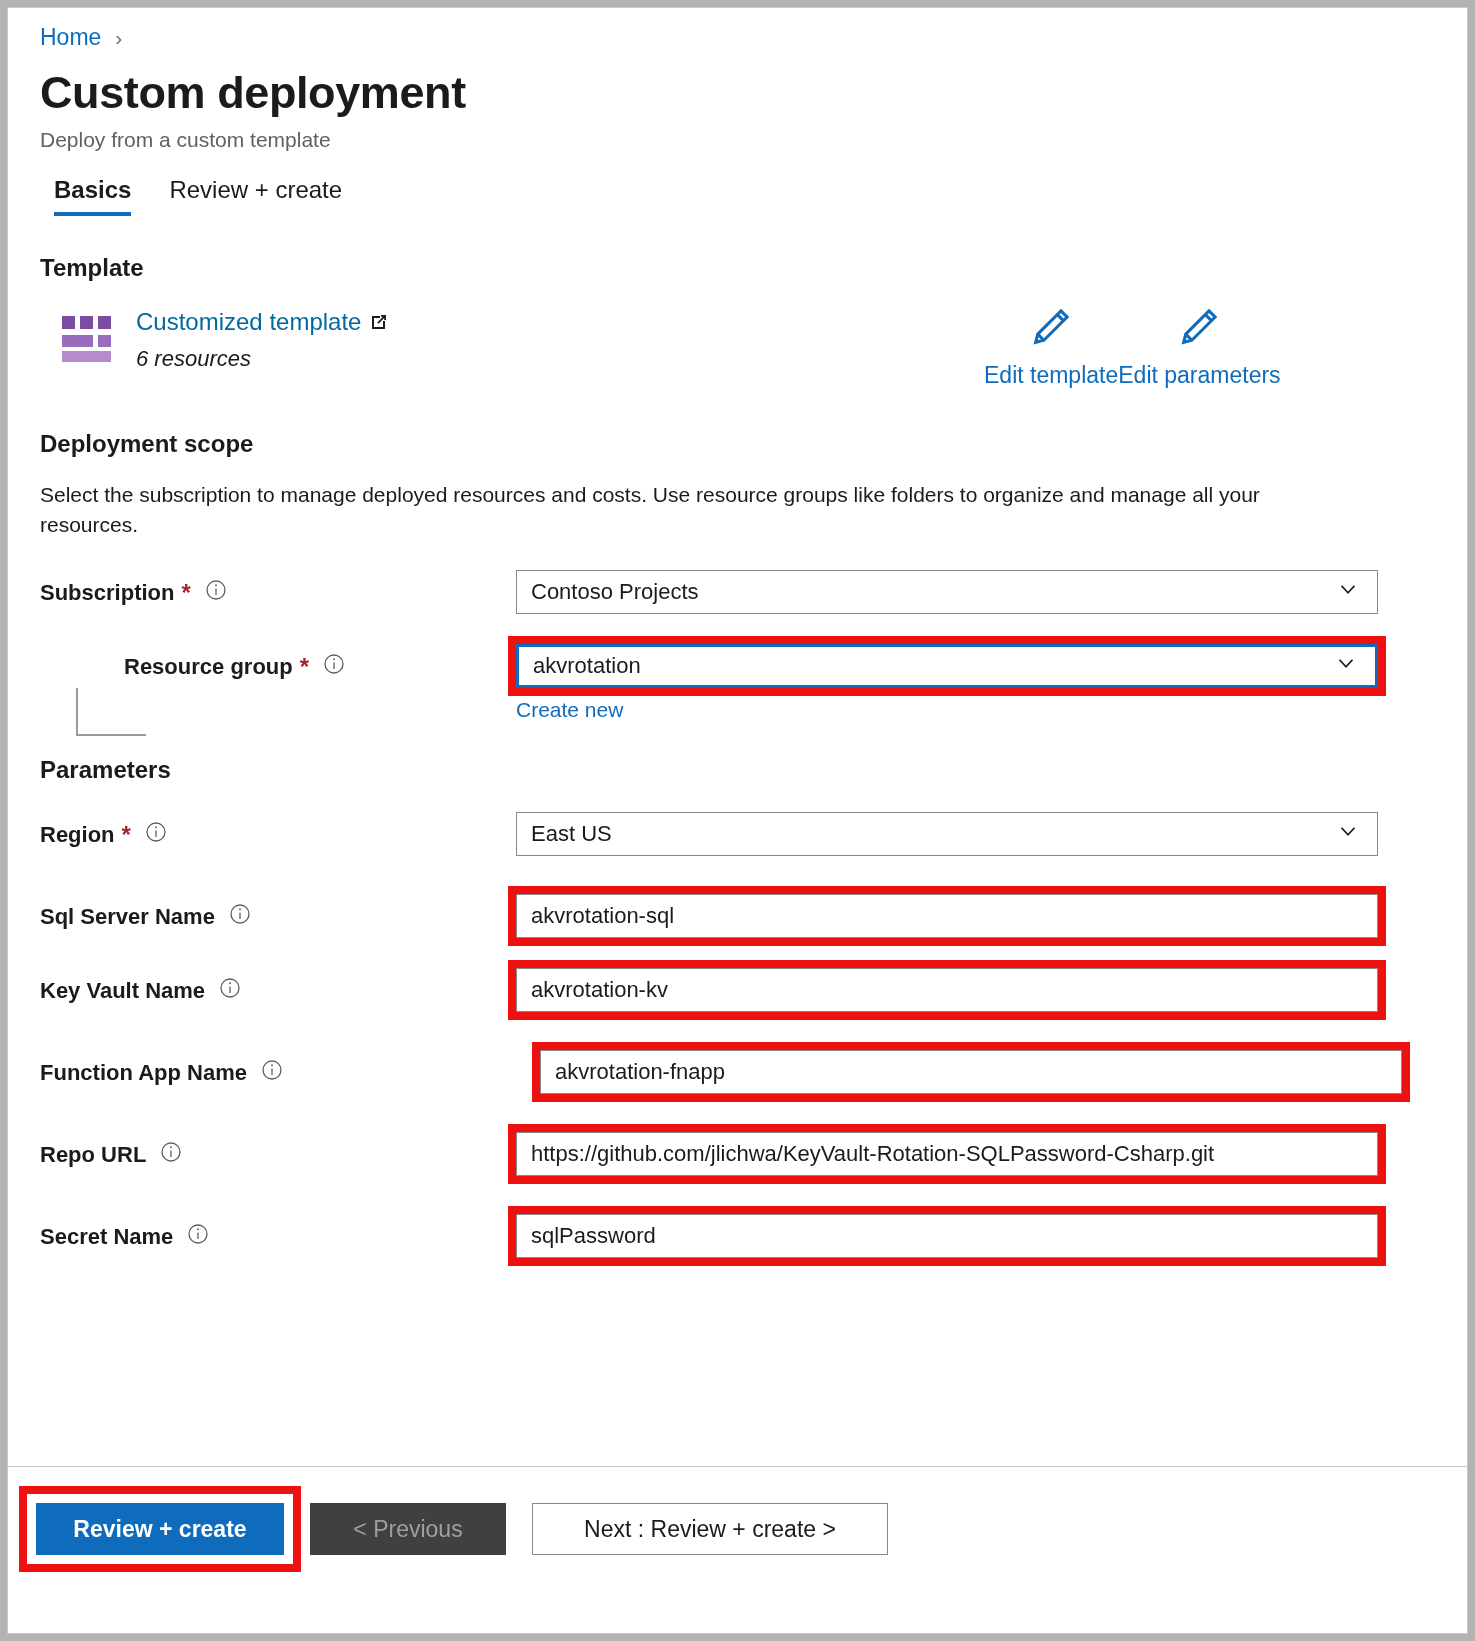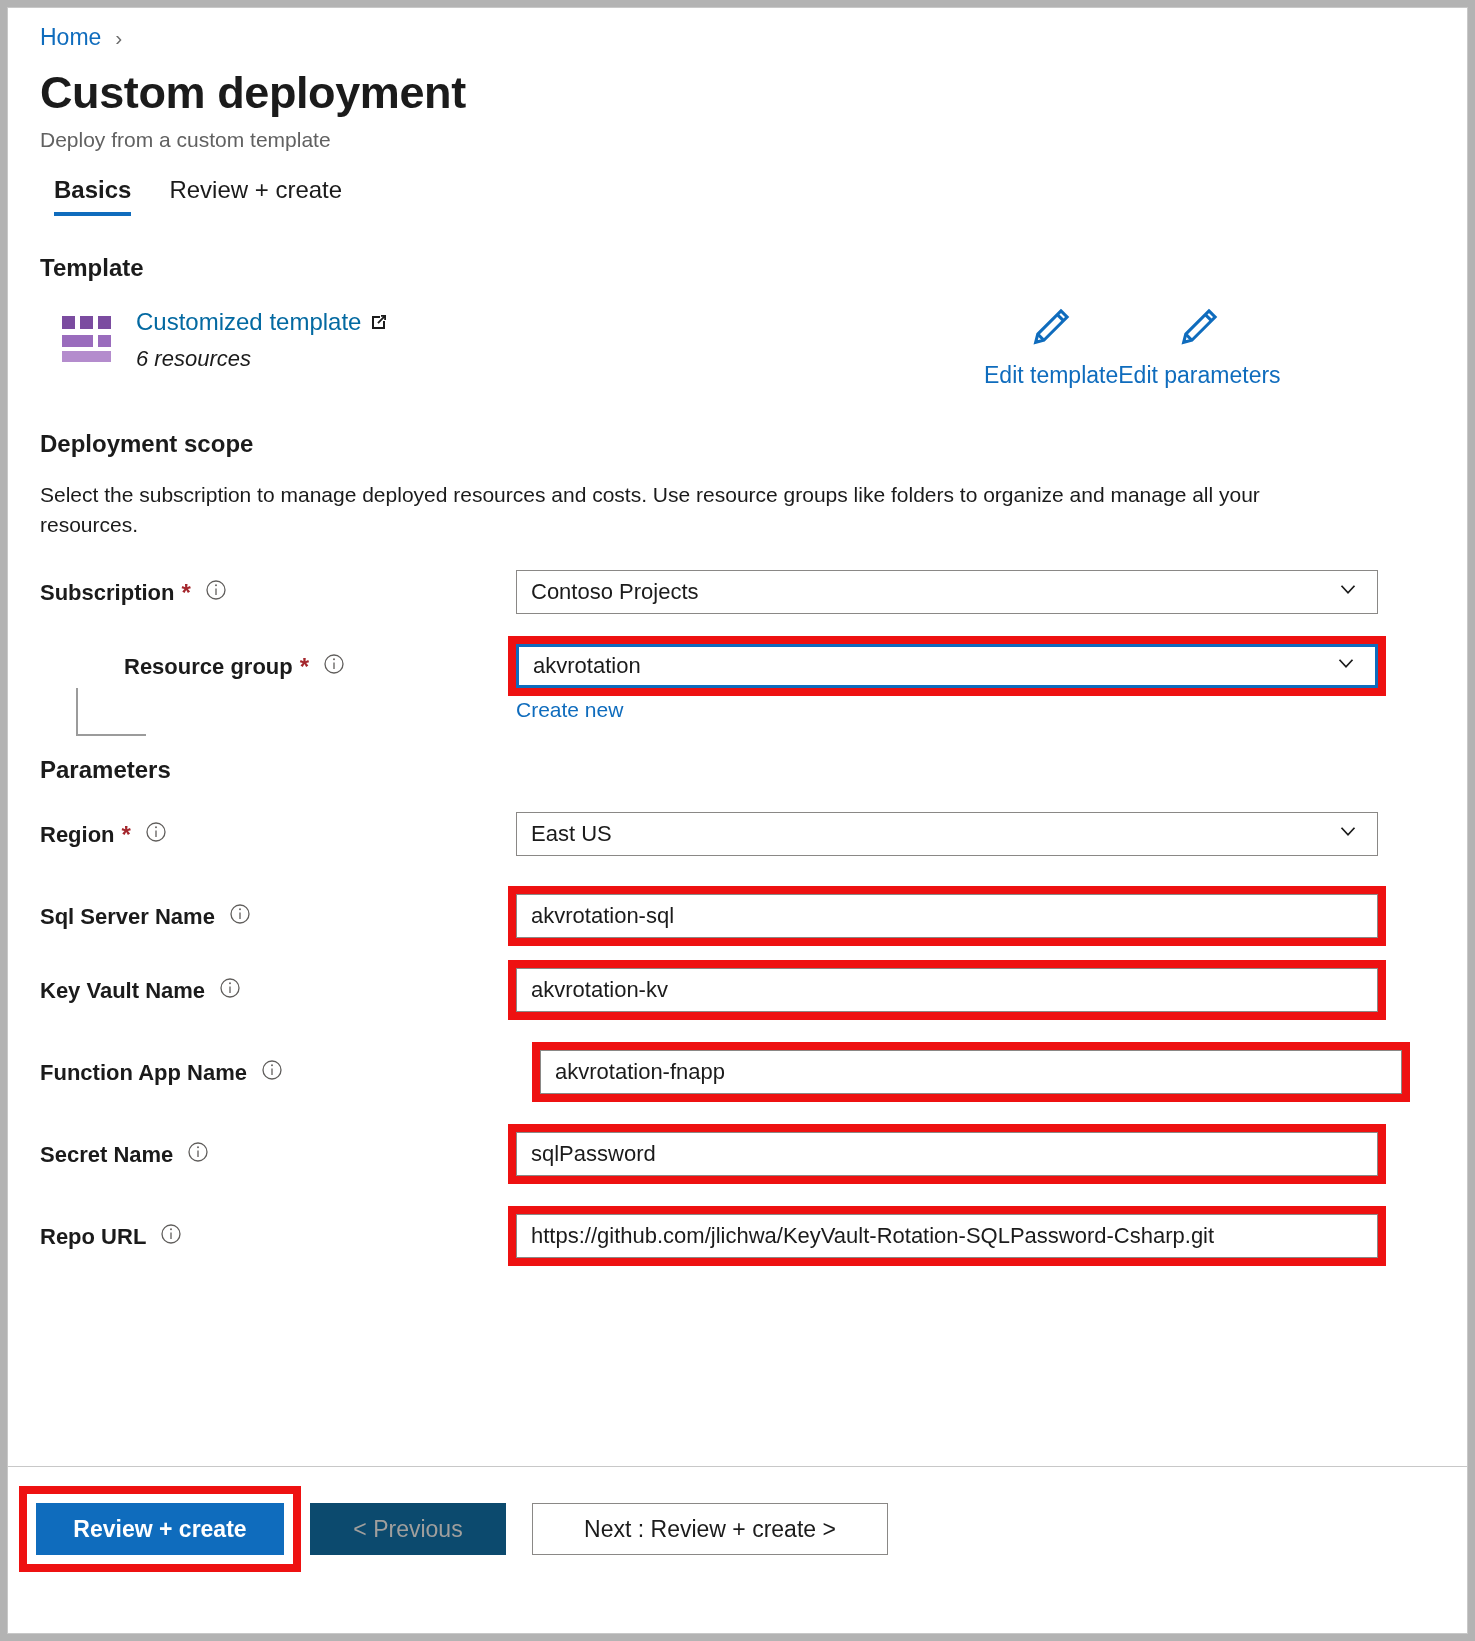--- a/index.html
+++ b/index.html
@@ -278,21 +278,21 @@
     border: 1px solid transparent;
     white-space: nowrap;
   }
   .btn-primary {
     background: #0f6cbd;
     color: #fff;
     font-weight: 600;
     width: 248px;
   }
   .btn-disabled {
-    background: #0c4a6e;
+    background: #404040;
     color: #a19f9d;
     width: 196px;
     cursor: default;
   }
   .btn-outline {
     background: #fff;
     color: #1b1b1b;
     border: 1px solid #8a8886;
     width: 356px;
   }
@@ -507,53 +507,53 @@
           <div class="hl">
             <div class="ctl">
               <span class="val">akvrotation-fnapp</span>
             </div>
           </div>
         </div>
       </div>
 
       <div class="form-row" style="margin-top:30px;">
         <div class="lbl-col">
+          <span>Repo URL</span>
+          <span class="info-icon">
+            <svg width="24" height="24" viewBox="0 0 24 24" fill="none" stroke="#605e5c" stroke-width="1.3">
+              <circle cx="12" cy="12" r="9"></circle>
+                <line x1="12" y1="10.5" x2="12" y2="17"></line>
+              <circle cx="12" cy="7.3" r="0.95" fill="#605e5c" stroke="none"></circle>
+            </svg>
+          </span>
+        </div>
+        <div class="ctl-col">
+          <div class="hl">
+            <div class="ctl">
+              <span class="val">https://github.com/jlichwa/KeyVault-Rotation-SQLPassword-Csharp.git</span>
+            </div>
+          </div>
+        </div>
+      </div>
+
+      <div class="form-row" style="margin-top:30px;">
+        <div class="lbl-col">
           <span>Secret Name</span>
           <span class="info-icon">
             <svg width="24" height="24" viewBox="0 0 24 24" fill="none" stroke="#605e5c" stroke-width="1.3">
               <circle cx="12" cy="12" r="9"></circle>
                 <line x1="12" y1="10.5" x2="12" y2="17"></line>
               <circle cx="12" cy="7.3" r="0.95" fill="#605e5c" stroke="none"></circle>
             </svg>
           </span>
         </div>
         <div class="ctl-col">
           <div class="hl">
             <div class="ctl">
               <span class="val">sqlPassword</span>
-            </div>
-          </div>
-        </div>
-      </div>
-
-      <div class="form-row" style="margin-top:30px;">
-        <div class="lbl-col">
-          <span>Repo URL</span>
-          <span class="info-icon">
-            <svg width="24" height="24" viewBox="0 0 24 24" fill="none" stroke="#605e5c" stroke-width="1.3">
-              <circle cx="12" cy="12" r="9"></circle>
-                <line x1="12" y1="10.5" x2="12" y2="17"></line>
-              <circle cx="12" cy="7.3" r="0.95" fill="#605e5c" stroke="none"></circle>
-            </svg>
-          </span>
-        </div>
-        <div class="ctl-col">
-          <div class="hl">
-            <div class="ctl">
-              <span class="val">https://github.com/jlichwa/KeyVault-Rotation-SQLPassword-Csharp.git</span>
             </div>
           </div>
         </div>
       </div>
 
     </div>
   </div>
 
   <div class="footer">
     <div class="footer-inner">

